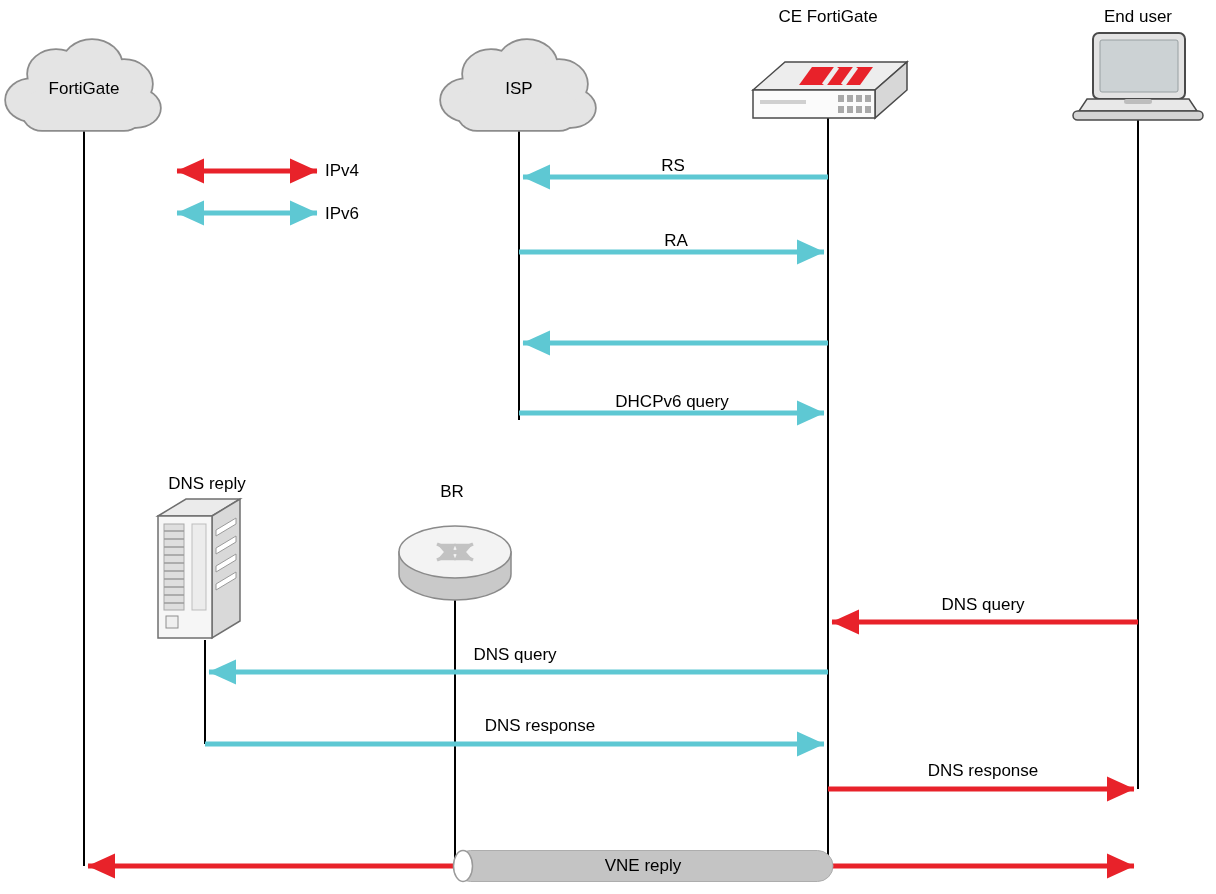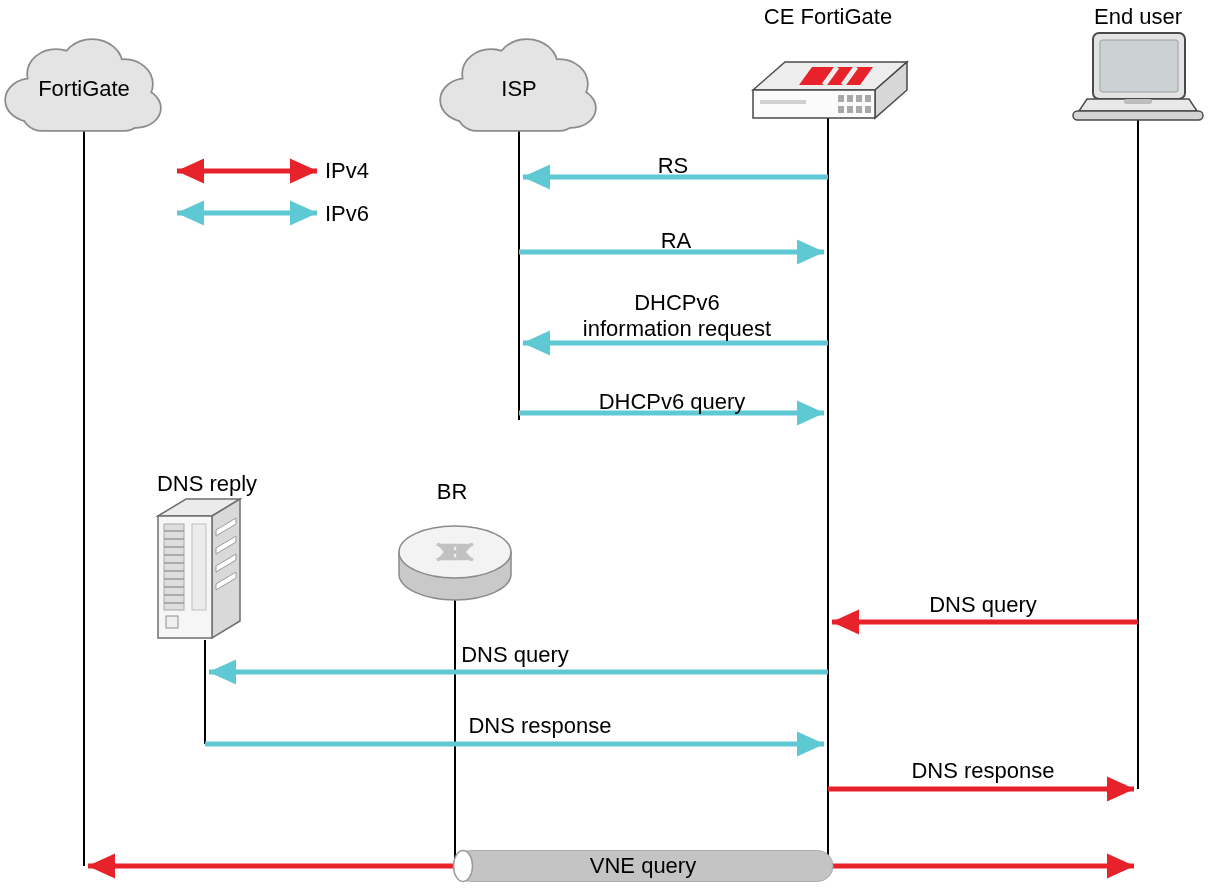--- a/index.html
+++ b/index.html
@@ -16,21 +16,21 @@
   .canvas{position:relative;width:1216px;height:894px;background:#fff;overflow:hidden}
   .canvas svg{position:absolute;left:0;top:0}
   marker{overflow:visible}
   .lifeline{stroke:var(--c-line);stroke-width:2}
   .arrow-red{stroke:var(--c-red);stroke-width:5;fill:none}
   .arrow-cyan{stroke:var(--c-cyan);stroke-width:5;fill:none}
   .fill-red{fill:var(--c-red)}
   .fill-cyan{fill:var(--c-cyan)}
   .cloud-outline{fill:var(--c-cloud);stroke:var(--c-cloud-stroke);stroke-width:3.5}
   .cloud-fill{fill:var(--c-cloud);stroke:none}
-  .lbl{position:absolute;font-size:22px;line-height:21px;color:#000;white-space:nowrap}
+  .lbl{position:absolute;font-size:17px;line-height:21px;color:#000;white-space:nowrap}
   .lbl.center{transform:translateX(-50%);text-align:center}
   .lbl.two-line{line-height:26px}
 </style>
 </head>
 <body>
 
 <div class="canvas">
 
   <svg width="1216" height="894" viewBox="0 0 1216 894">
     <defs>
@@ -161,26 +161,22 @@
   <div class="lbl center" style="left:828px;top:6px">CE FortiGate</div>
   <div class="lbl center" style="left:1138px;top:6px">End user</div>
   <div class="lbl center" style="left:207px;top:473px">DNS reply</div>
   <div class="lbl center" style="left:452px;top:481px">BR</div>
 
   <div class="lbl" style="left:325px;top:160px">IPv4</div>
   <div class="lbl" style="left:325px;top:203px">IPv6</div>
 
   <div class="lbl center" style="left:673px;top:155px">RS</div>
   <div class="lbl center" style="left:676px;top:230px">RA</div>
-  <div class="lbl center two-line" style="left:677px;top:290px">
-    <div>DHCPv6</div>
-    <div>information request</div>
-  </div>
   <div class="lbl center" style="left:672px;top:391px">DHCPv6 query</div>
 
   <div class="lbl center" style="left:983px;top:594px">DNS query</div>
   <div class="lbl center" style="left:515px;top:644px">DNS query</div>
   <div class="lbl center" style="left:540px;top:715px">DNS response</div>
   <div class="lbl center" style="left:983px;top:760px">DNS response</div>
 
-  <div class="lbl center" style="left:643px;top:855px">VNE query</div>
+  <div class="lbl center" style="left:643px;top:855px">VNE reply</div>
 
 </div>
 
 </body></html>

